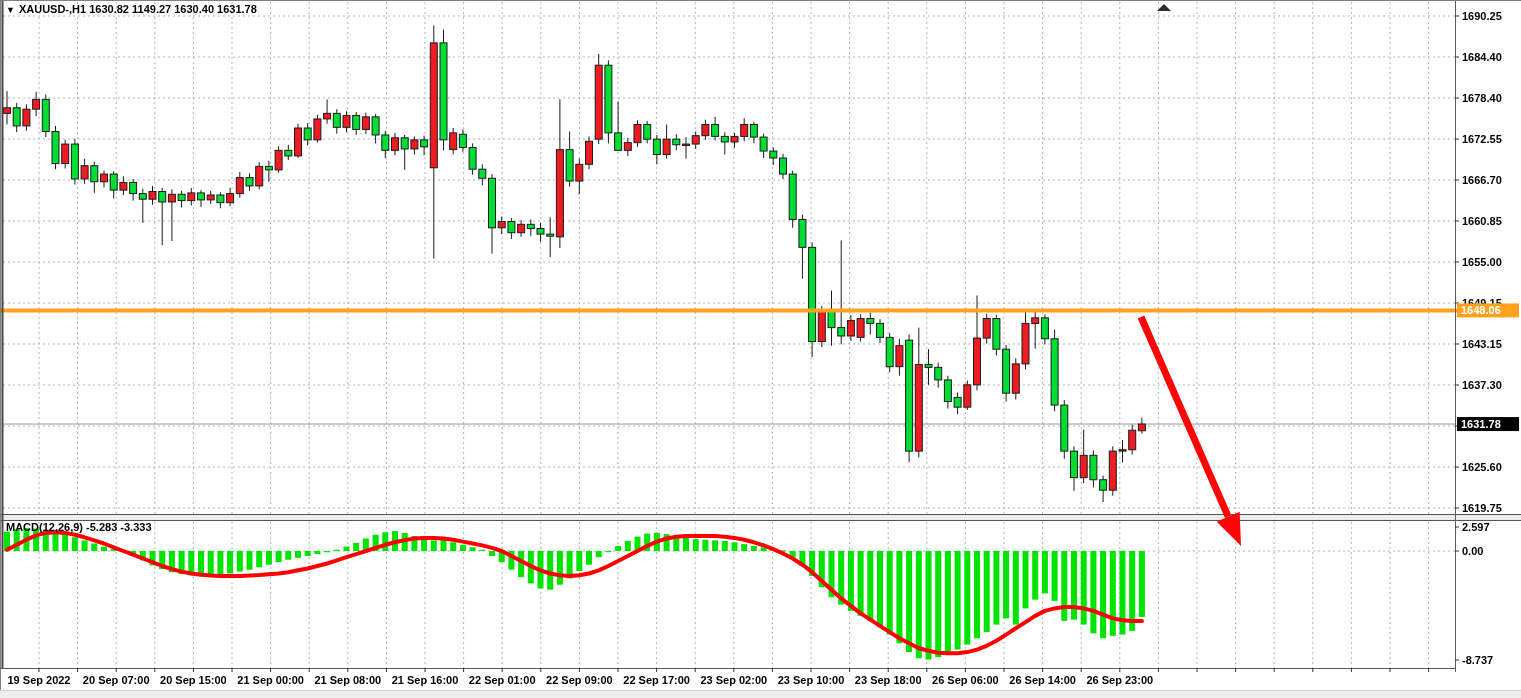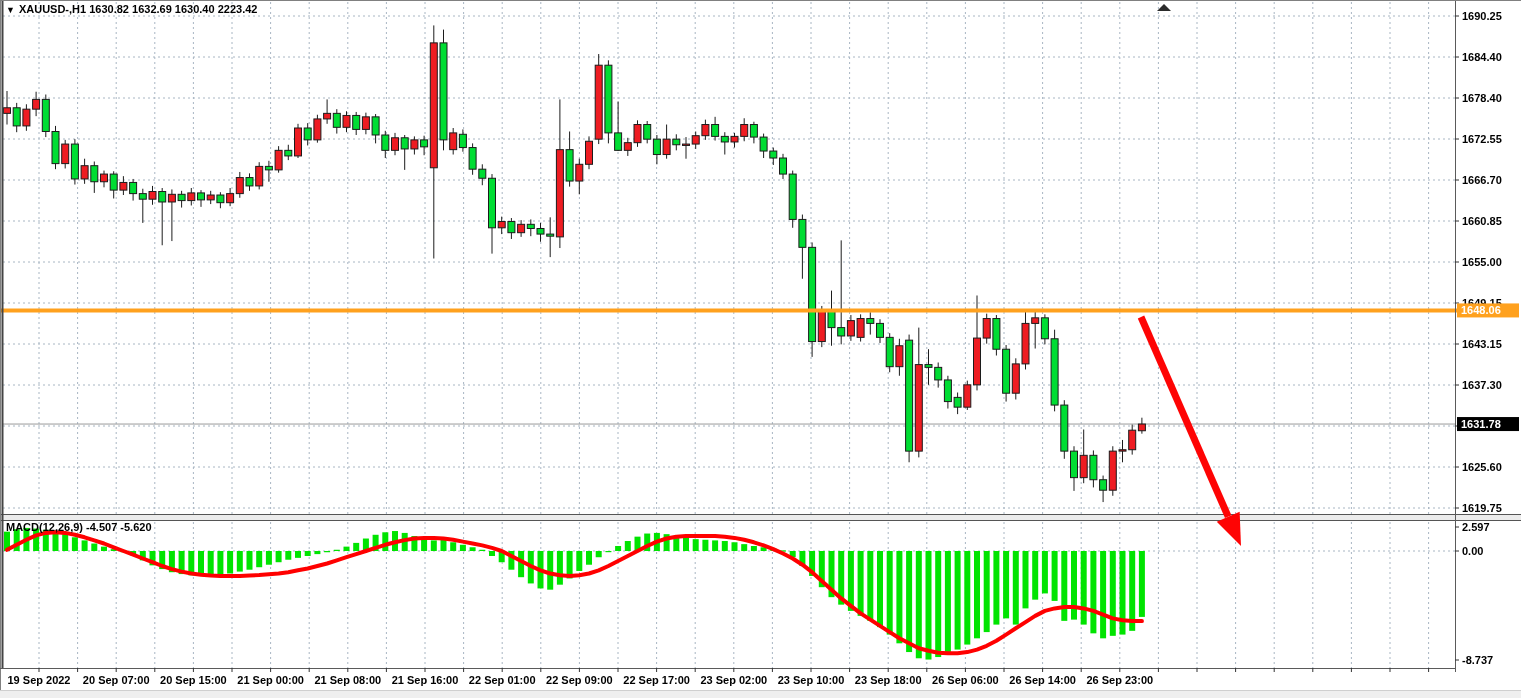--- a/index.html
+++ b/index.html
@@ -544,16 +544,16 @@
         <rect x="1457" y="417.0459574468087" width="62" height="14" fill="#000000"></rect>
         <text x="1461" y="428.0459574468087" font-size="11" font-weight="bold" fill="#ffffff">1631.78</text>
       </g>
       <g>
         <line x1="1141" y1="317" x2="1228.1939541191796" y2="516.674154932921" stroke="#fe0404" stroke-width="7"></line>
         <polygon points="1241,546 1216.7385458898518,521.6765166051166 1239.6493623485073,511.67179326072556" fill="#fe0404"></polygon>
       </g>
       <polygon points="1157,11 1171,11 1164,4" fill="#2b2b2b"></polygon>
     </svg>
   <div class="chart-title">
-    <span class="tri">▼</span><span>XAUUSD-,H1 1630.82 1632.69 1630.40 2223.42</span>
+    <span class="tri">▼</span><span>XAUUSD-,H1 1630.82 1149.27 1630.40 1631.78</span>
   </div>
-  <div class="macd-label">MACD(12,26,9) -4.507 -5.620</div>
+  <div class="macd-label">MACD(12,26,9) -5.283 -3.333</div>
 </div>
 
 </body></html>

